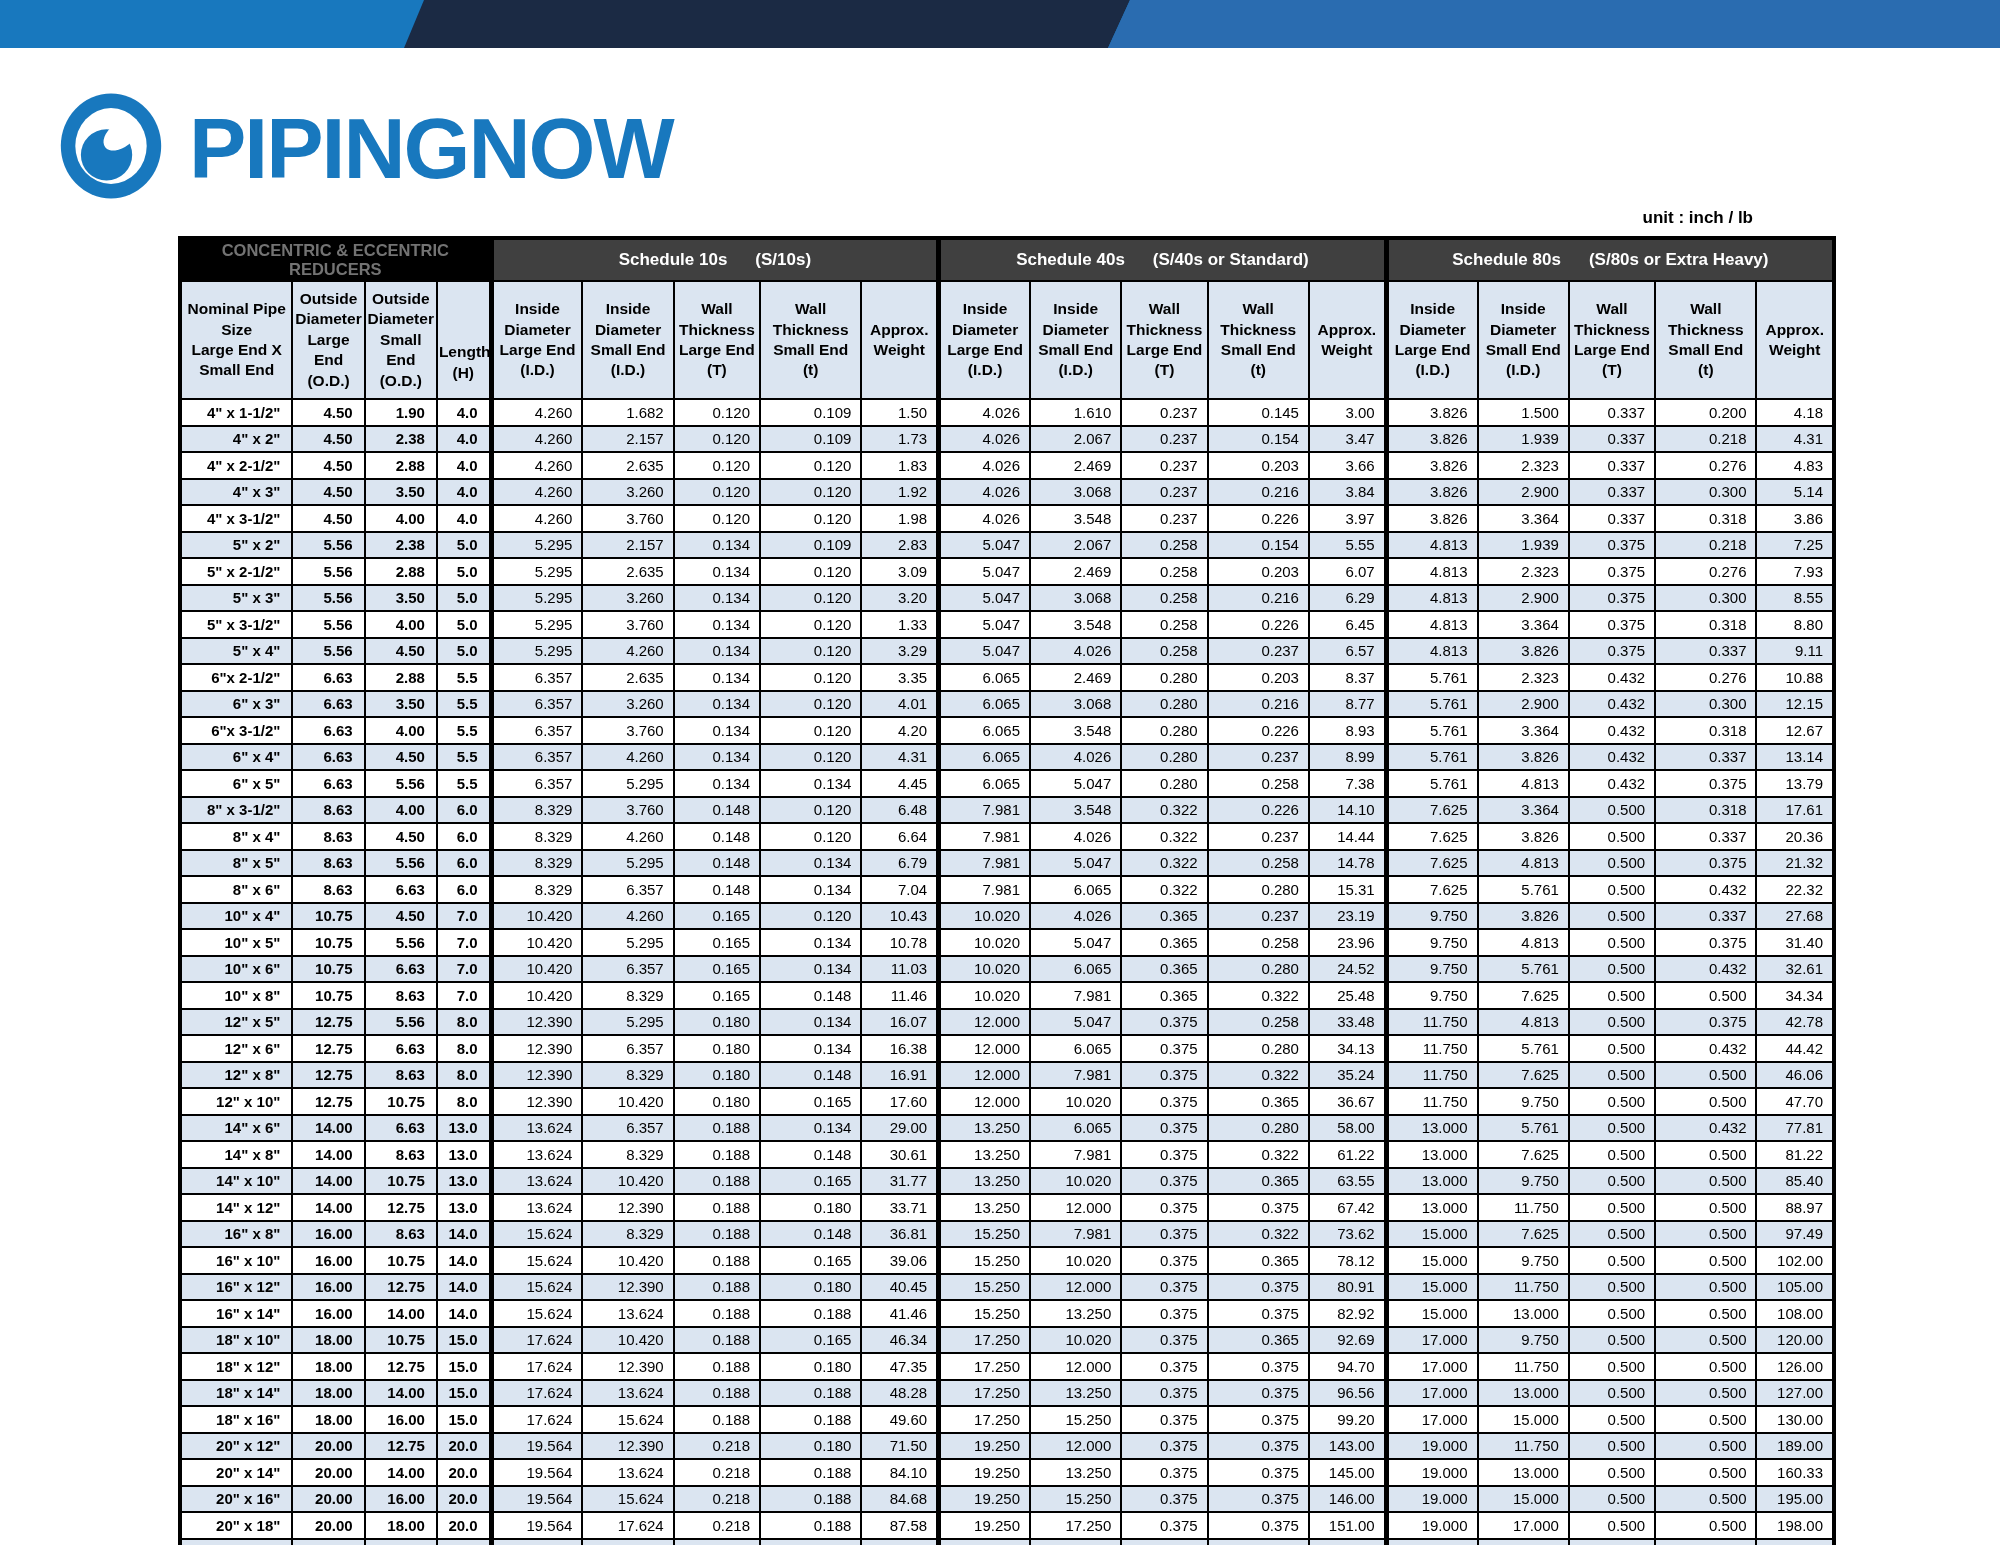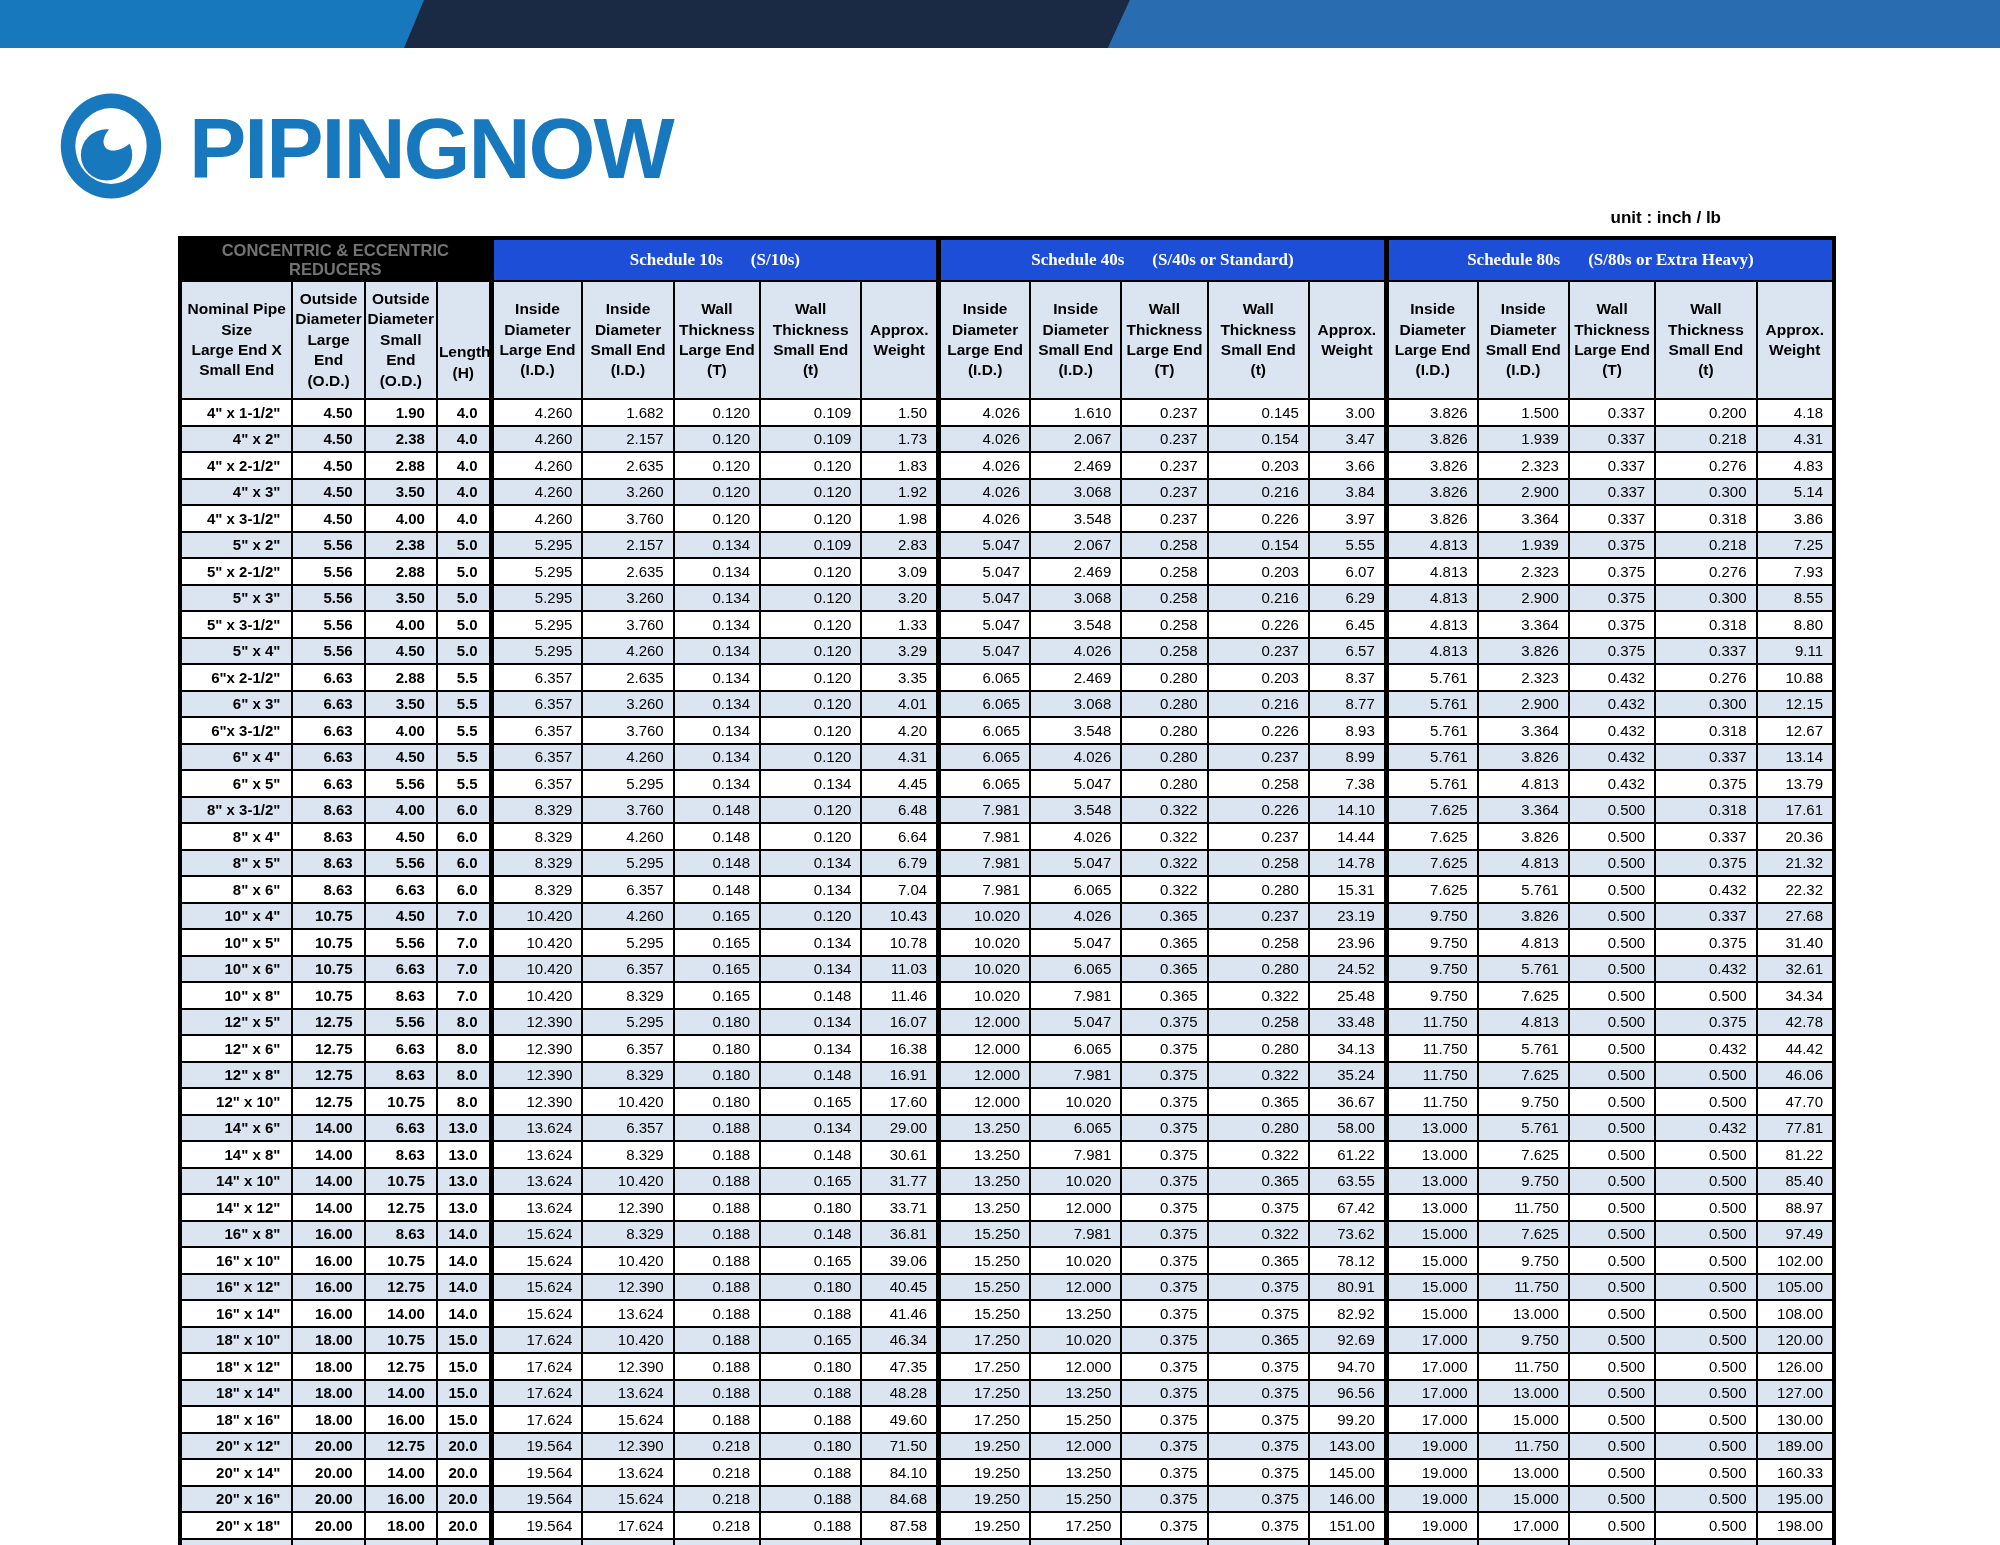--- a/index.html
+++ b/index.html
@@ -10,30 +10,30 @@
   
   .top-band{position:absolute;top:0;left:0;width:2000px;height:48px;background:#1878be;}
   .top-band-navy{position:absolute;top:0;left:0;width:2000px;height:48px;background:#1b2a44;
     clip-path:polygon(21.2% 0,56.5% 0,55.4% 100%,20.2% 100%);}
   .top-band-right{position:absolute;top:0;left:0;width:2000px;height:48px;background:#2a6cb0;
     clip-path:polygon(56.5% 0,100% 0,100% 100%,55.4% 100%);}
   
   .logo{position:absolute;left:55px;top:88px;display:flex;align-items:center;gap:22px;}
   .logo-text{font-size:86px;font-weight:bold;color:#1878be;letter-spacing:-2px;line-height:1;}
   
-  .unit-label{position:absolute;left:1536px;top:208px;width:185px;text-align:right;
+  .unit-label{position:absolute;left:1568px;top:208px;width:185px;text-align:right;
     font-size:17px;font-weight:bold;color:#000;}
   
   table.spec{position:absolute;left:178px;top:236px;width:1658px;border-collapse:collapse;
     table-layout:fixed;border:4px solid #000;}
   table.spec th,table.spec td{border:2px solid #000;overflow:hidden;}
   .thickL{border-left-width:5px !important;}
   tr.band th{height:26px;}
   th.title-cell{background:#000;color:#737373;font-size:16.5px;font-weight:bold;text-align:center;}
-  th.sched-cell{background:#1d4ed8;color:#fff;font-size:17px;font-weight:bold;font-family:Liberation Serif, serif;}
+  th.sched-cell{background:#404040;color:#fff;font-size:17px;font-weight:bold;}
   .sched-inner{display:flex;justify-content:center;align-items:center;gap:28px;}
   tr.colhead-row th{background:#dbe5f1;color:#000;font-size:15.5px;font-weight:bold;
     text-align:center;vertical-align:middle;white-space:pre-line;line-height:1.32;height:100px;}
   tr.colhead-row th.vbottom{vertical-align:bottom;padding-bottom:15px;}
   tbody td{height:22.5px;font-size:15px;text-align:right;padding-right:9px;background:#fff;
     color:#000;vertical-align:middle;}
   tbody tr.alt td{background:#dbe5f1;}
   tbody td.basecol{font-weight:bold;padding-right:11px;}
   tbody td{border-top-width:2px;border-bottom-width:2px;}
 </style>

